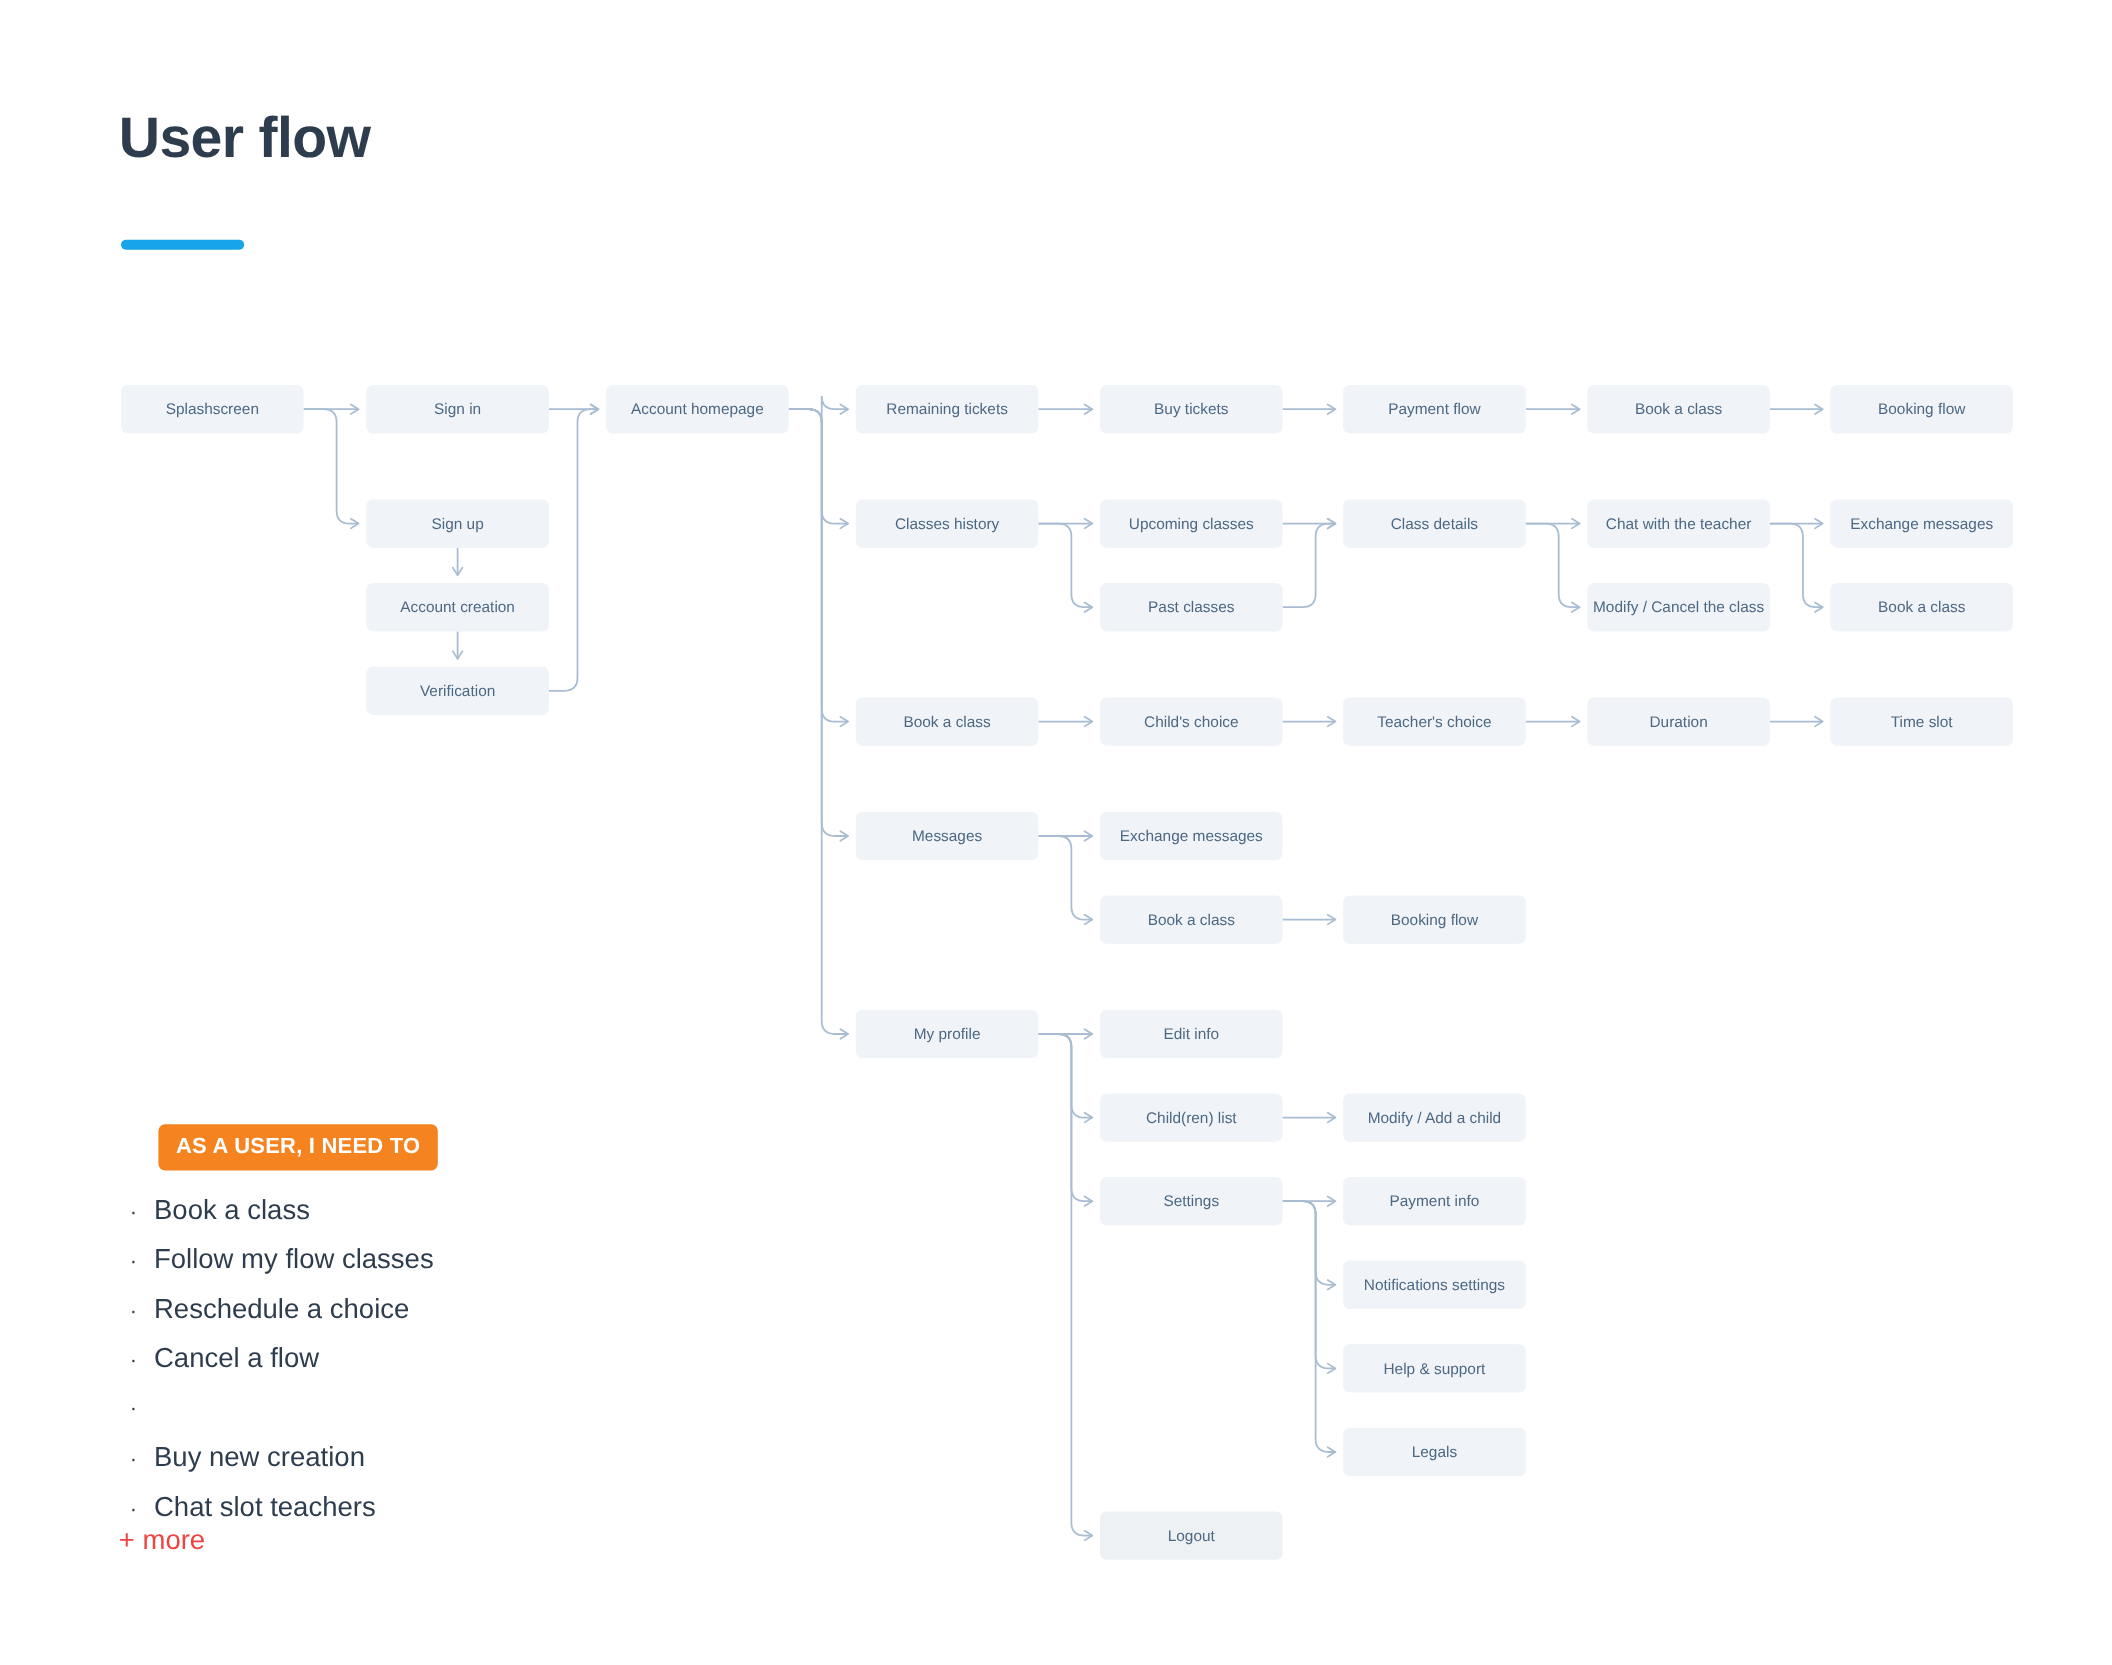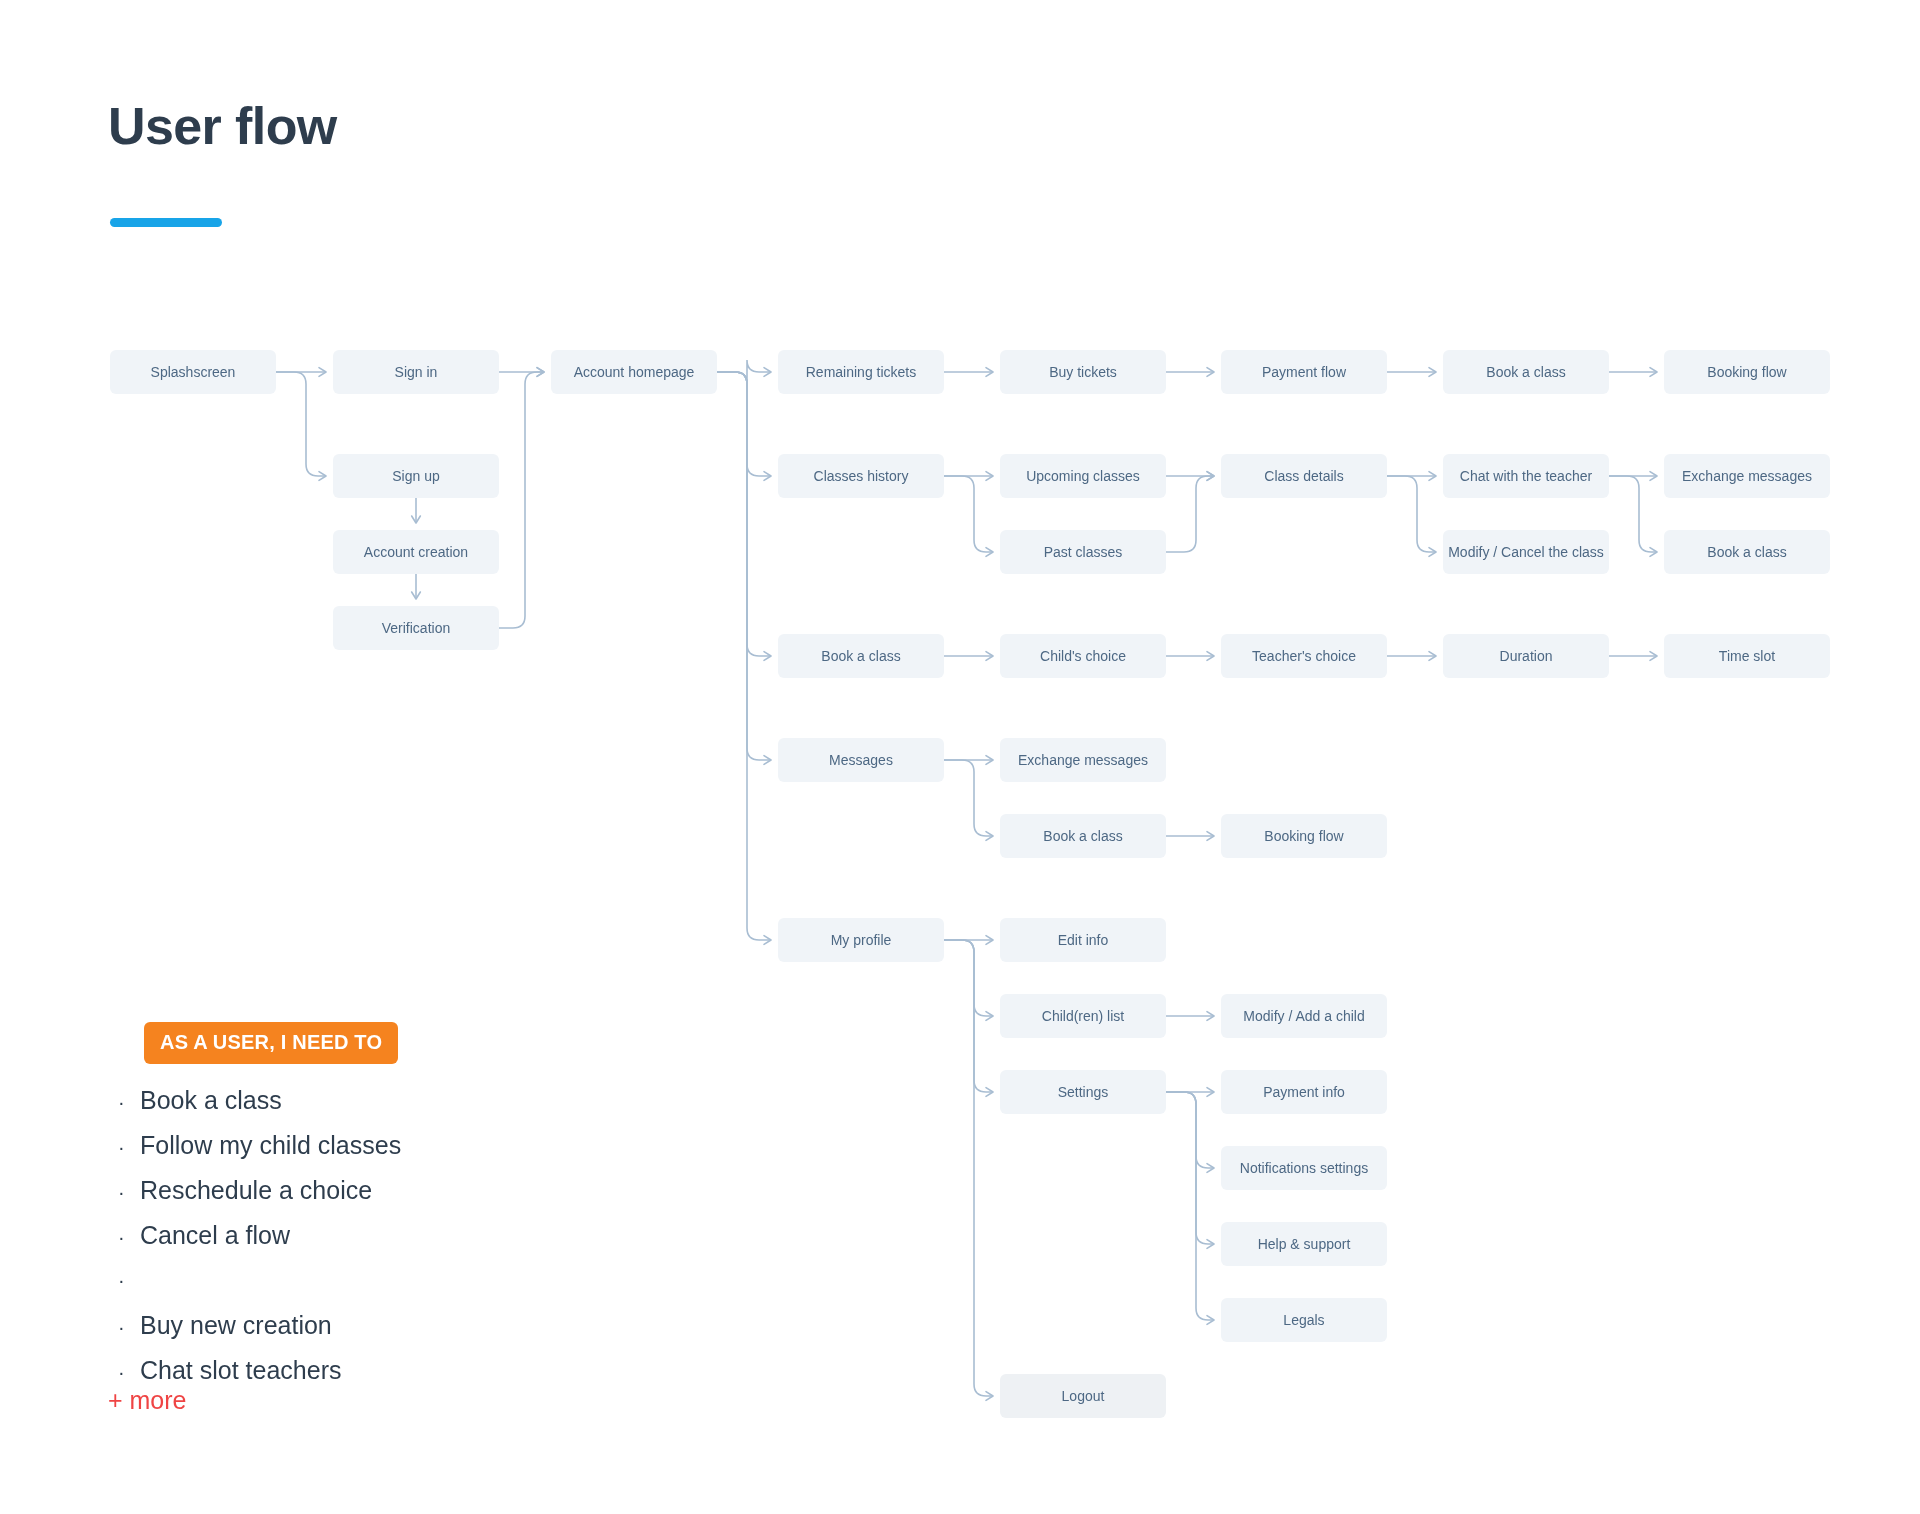--- a/index.html
+++ b/index.html
@@ -365,21 +365,21 @@
   </svg>
 
   <div class="needs-badge">AS A USER, I NEED TO</div>
   <div class="needs-list" id="needs-list">
       <div class="need-item">
         <span class="need-bullet">·</span>
         <span>Book a class</span>
       </div>
       <div class="need-item">
         <span class="need-bullet">·</span>
-        <span>Follow my child classes</span>
+        <span>Follow my flow classes</span>
       </div>
       <div class="need-item">
         <span class="need-bullet">·</span>
         <span>Reschedule a choice</span>
       </div>
       <div class="need-item">
         <span class="need-bullet">·</span>
         <span>Cancel a flow</span>
       </div>
       <div class="need-item">

